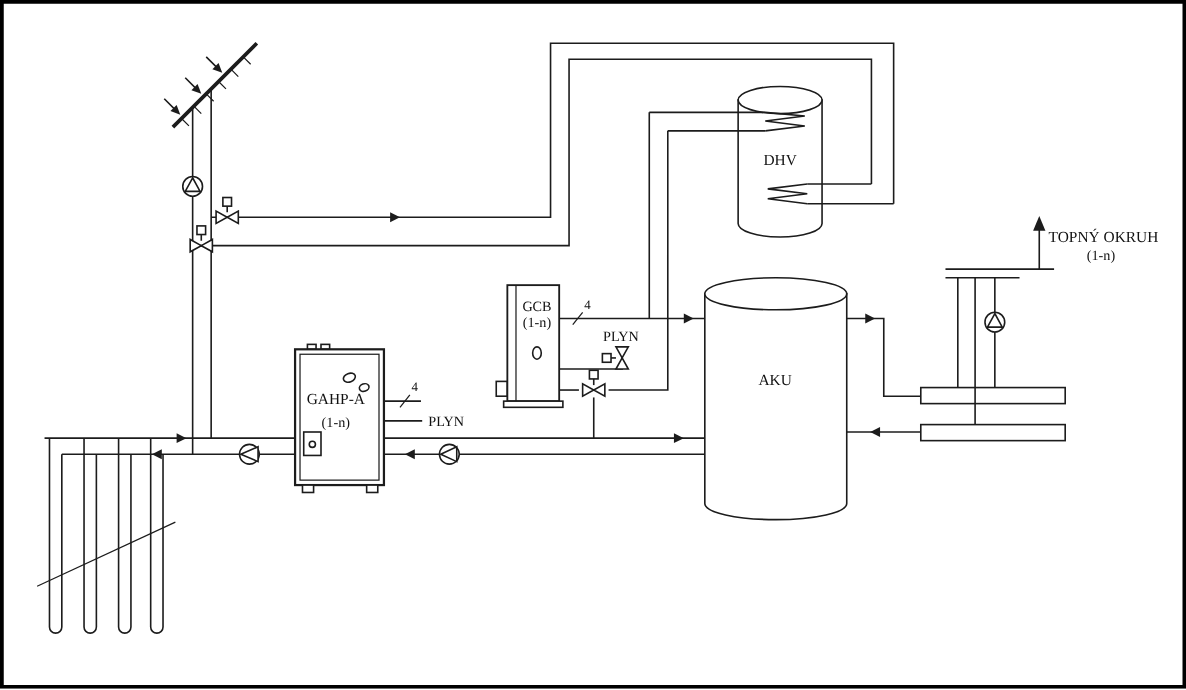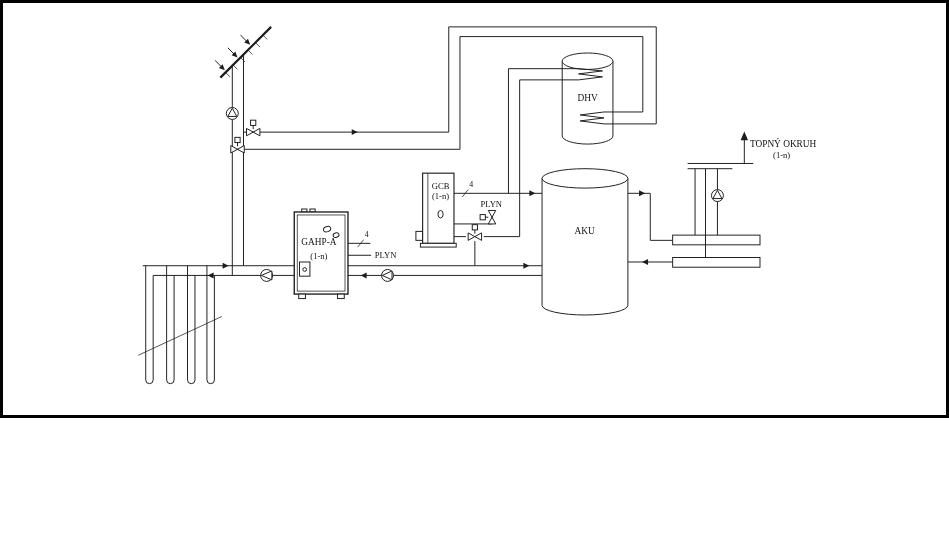--- a/index.html
+++ b/index.html
@@ -1,17 +1,17 @@
 <!DOCTYPE html>
 <html><head>
 <meta charset="utf-8">
 <style>
   html,body{margin:0;padding:0;background:#ffffff;}
   .frame{
-    width:949px;height:418px;box-sizing:border-box;
+    width:949px;height:551px;box-sizing:border-box;
     border:3px solid #000;background:#fff;position:relative;overflow:hidden;
   }
   svg{display:block;width:100%;height:100%;}
   .p   {stroke:#1c1c1c;stroke-width:1.3;fill:none;}
   .pt  {stroke:#1c1c1c;stroke-width:3;fill:none;}
   .thin{stroke:#1c1c1c;stroke-width:1;fill:none;}
   .sym {fill:#ffffff;stroke:#1c1c1c;stroke-width:1.3;}
   .box {fill:#ffffff;stroke:#1c1c1c;stroke-width:1.8;}
   .box2{fill:#ffffff;stroke:#1c1c1c;stroke-width:1.5;}
   .ah  {fill:#1c1c1c;stroke:none;}

